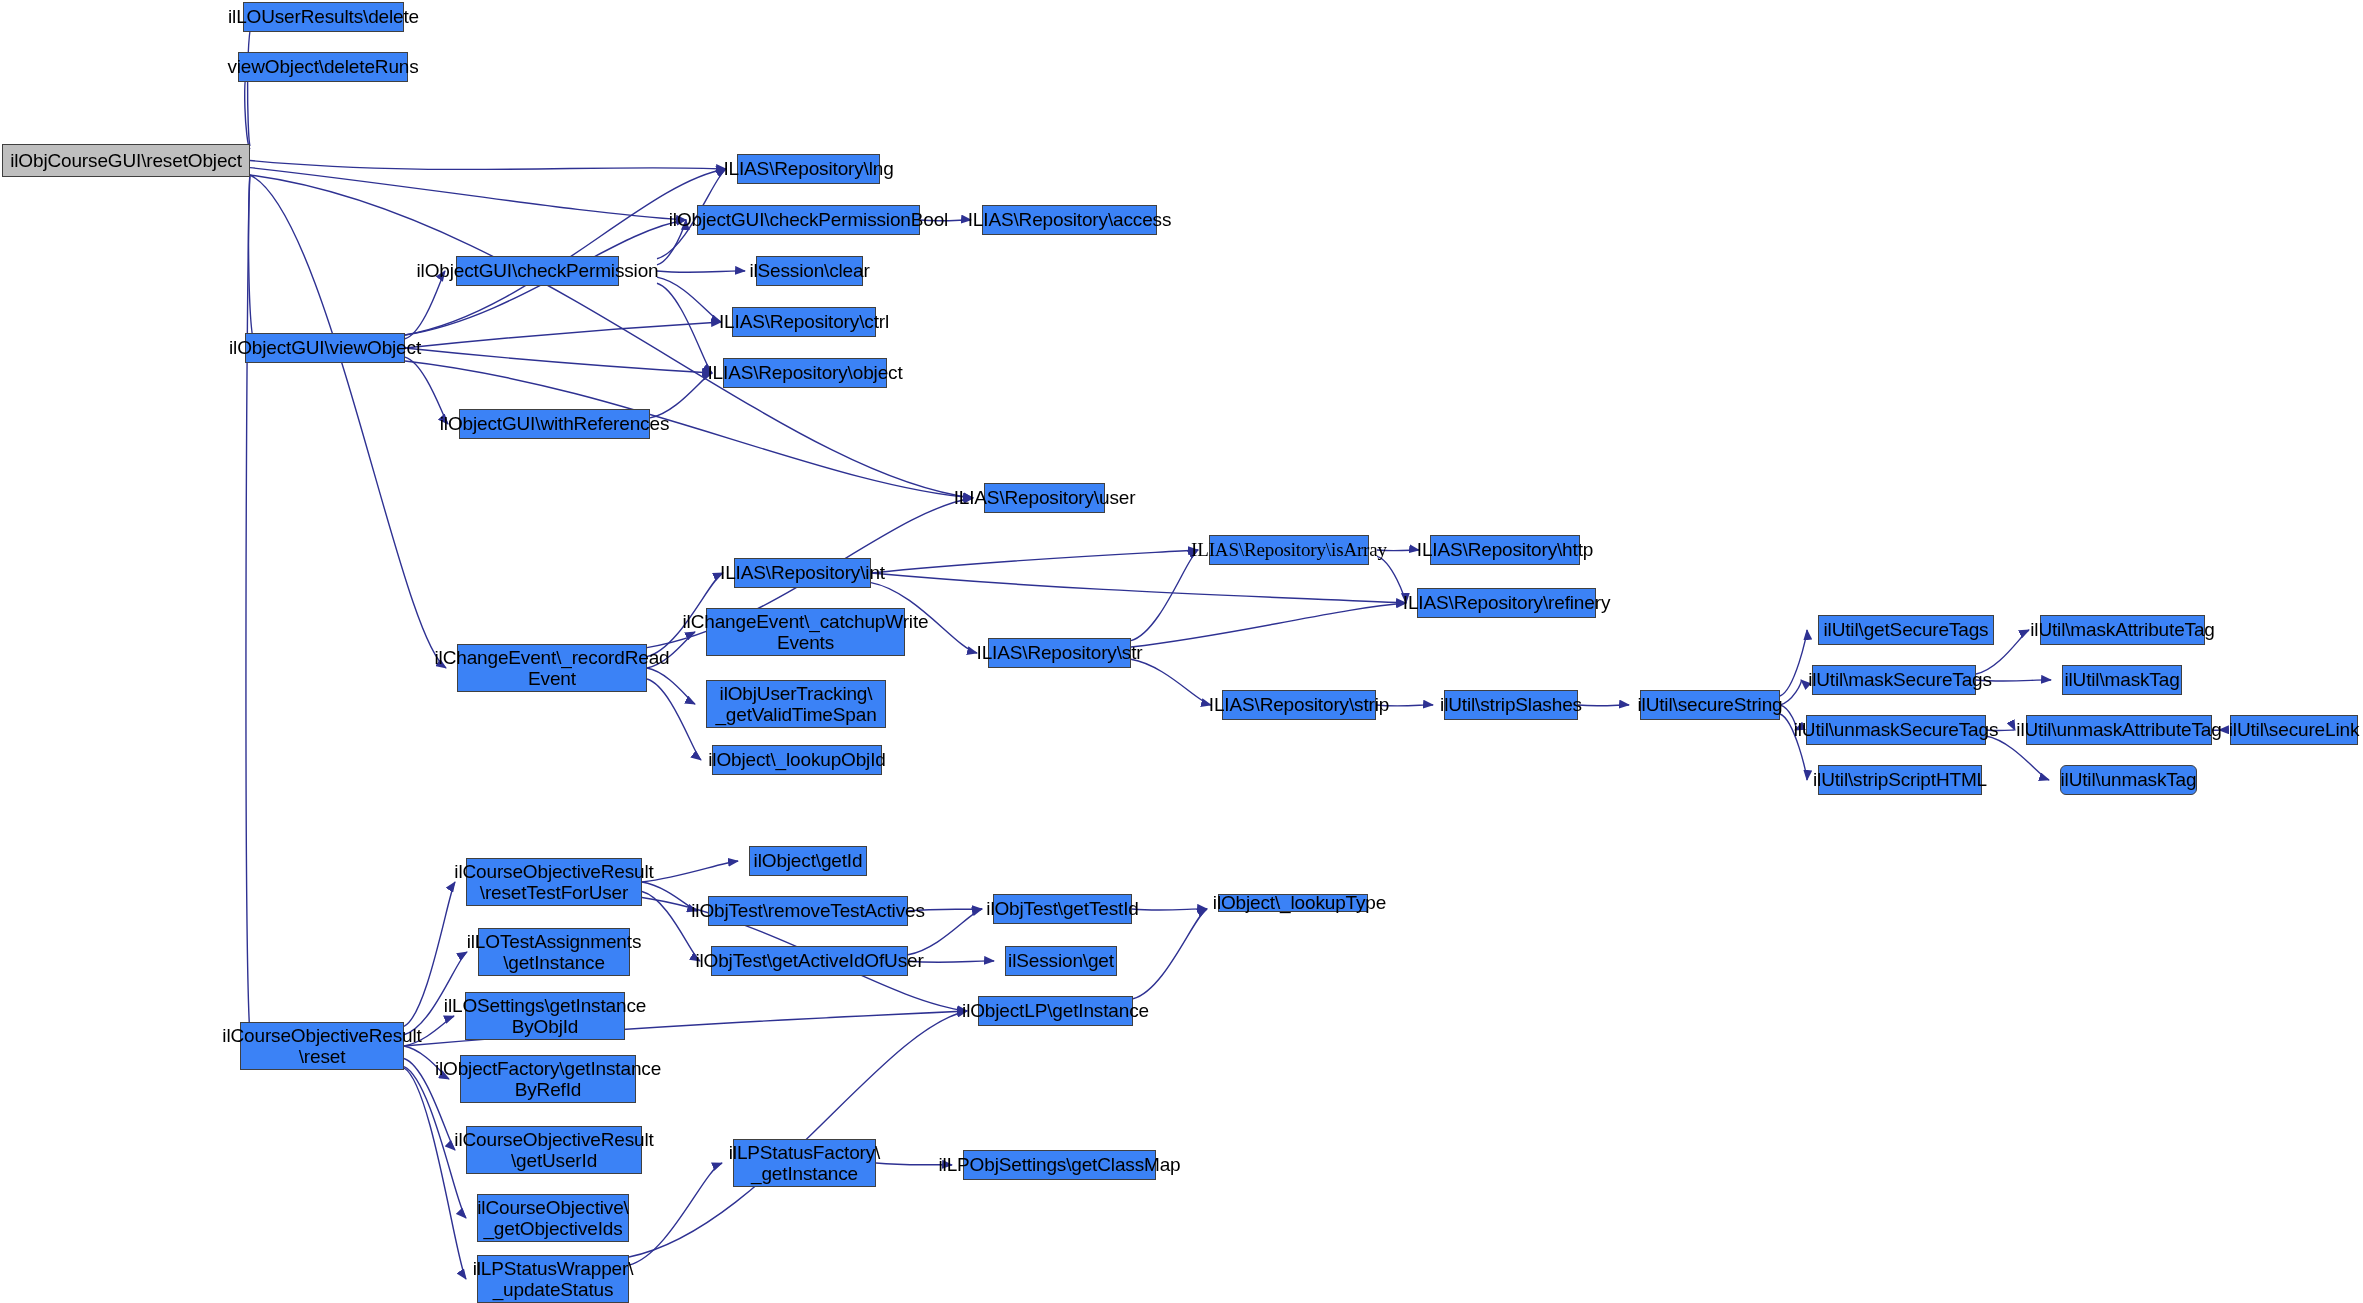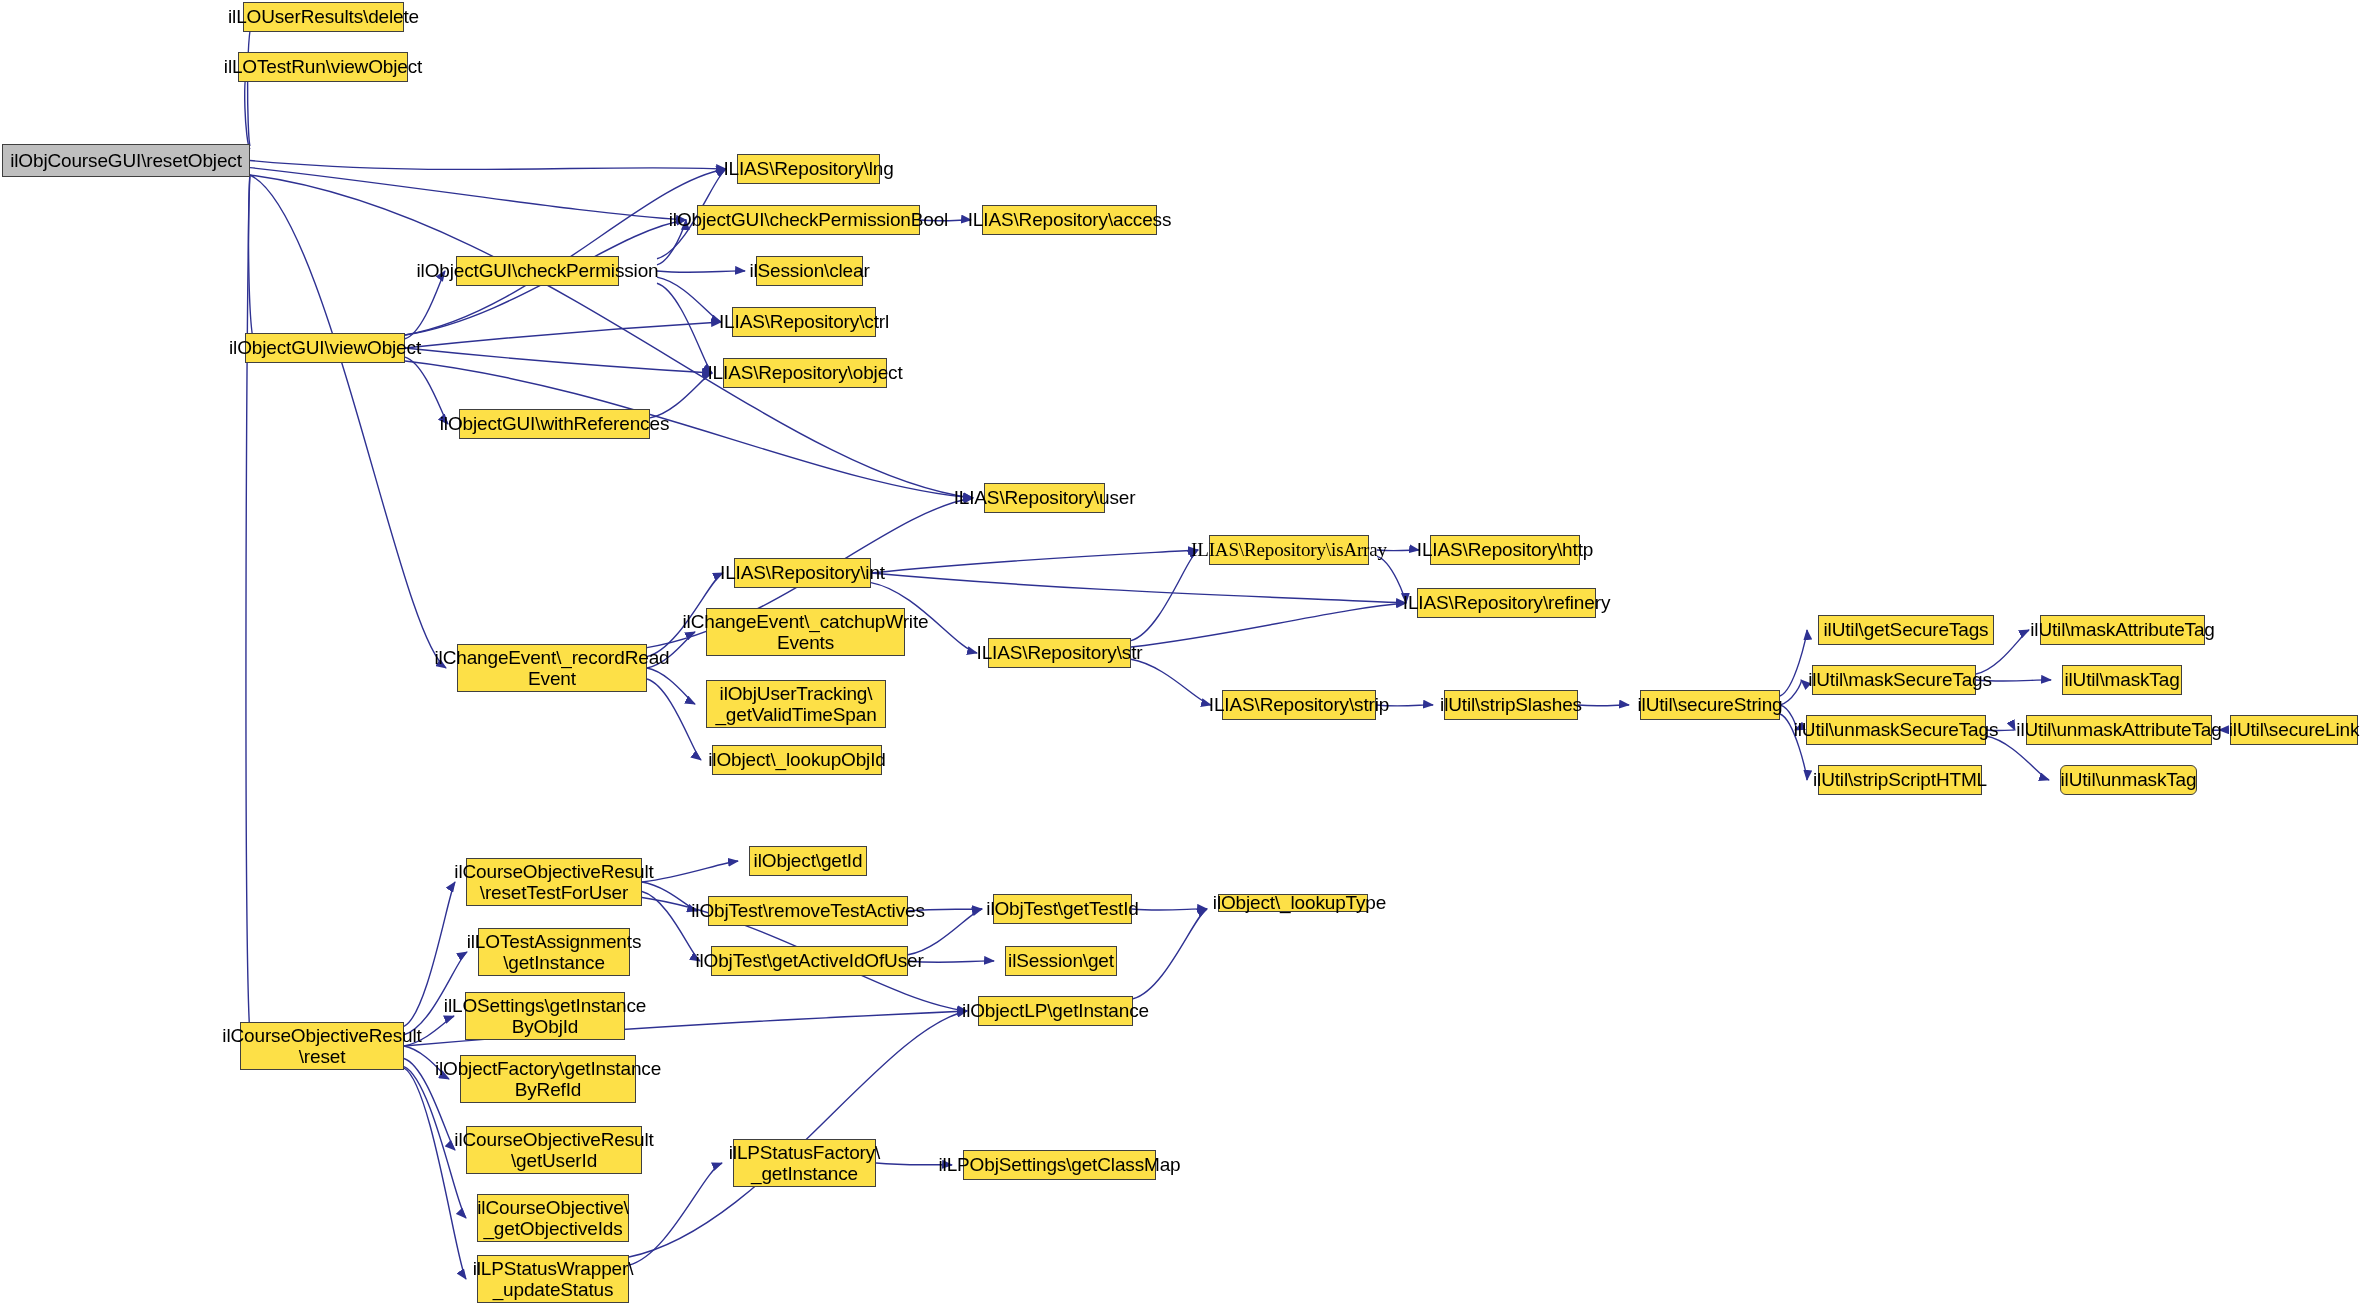--- a/index.html
+++ b/index.html
@@ -19,21 +19,21 @@
     position: absolute;
     left: 0; top: 0;
     width: 2363px;
     height: 1303px;
     pointer-events: none;
   }
   .node {
     position: absolute;
     box-sizing: border-box;
     border: 1px solid #000000;
-    background: #fde047;
+    background: #3b82f6;
     color: #000000;
     font-size: 19px;
     line-height: 1.12;
     display: flex;
     align-items: center;
     justify-content: center;
     text-align: center;
     white-space: pre-line;
     letter-spacing: -0.15px;
     padding: 0 4px;
@@ -121,21 +121,21 @@
         <path d="M 404,1046 C 622.12,1027.1000000000001 817.28,1017.9 967,1011" fill="none" stroke="#2e3192" stroke-width="1.4" marker-end="url(#arrow)"></path>
         <path d="M 876,1163 C 909.06,1166.165 938.64,1164.0100000000002 952,1165" fill="none" stroke="#2e3192" stroke-width="1.4" marker-end="url(#arrow)"></path>
         <path d="M 629,1265.08 C 668.52,1255.3151999999998 703.88,1170.1648 722,1163" fill="none" stroke="#2e3192" stroke-width="1.4" marker-end="url(#arrow)"></path>
         <path d="M 629,1257 C 761.62,1230.025 880.28,1029.25 967,1011" fill="none" stroke="#2e3192" stroke-width="1.4" marker-end="url(#arrow)"></path>
         <path d="M 642,897.48 C 769.6800000000001,916.0512 883.92,1000.8288 967,1011" fill="none" stroke="#2e3192" stroke-width="1.4" marker-end="url(#arrow)"></path>
       </g>
   </svg>
   <div id="nodes">
       <div class="node root" style="left: 2px; top: 144px; width: 248px; height: 33px;">ilObjCourseGUI\resetObject</div>
       <div class="node thick" style="left: 243px; top: 2px; width: 161px; height: 30px;">ilLOUserResults\delete</div>
-      <div class="node thick" style="left: 238px; top: 52px; width: 170px; height: 30px;">ilLOTestRun\viewObject</div>
+      <div class="node thick" style="left: 238px; top: 52px; width: 170px; height: 30px;">viewObject\deleteRuns</div>
       <div class="node thick" style="left: 737px; top: 154px; width: 143px; height: 30px;">ILIAS\Repository\lng</div>
       <div class="node thick" style="left: 697px; top: 205px; width: 223px; height: 30px;">ilObjectGUI\checkPermissionBool</div>
       <div class="node thick" style="left: 982px; top: 205px; width: 175px; height: 30px;">ILIAS\Repository\access</div>
       <div class="node thick" style="left: 456px; top: 256px; width: 163px; height: 30px;">ilObjectGUI\checkPermission</div>
       <div class="node thick" style="left: 756px; top: 256px; width: 107px; height: 30px;">ilSession\clear</div>
       <div class="node thick" style="left: 732px; top: 307px; width: 144px; height: 30px;">ILIAS\Repository\ctrl</div>
       <div class="node thick" style="left: 245px; top: 333px; width: 160px; height: 30px;">ilObjectGUI\viewObject</div>
       <div class="node thick" style="left: 723px; top: 358px; width: 164px; height: 30px;">ILIAS\Repository\object</div>
       <div class="node thick" style="left: 459px; top: 409px; width: 191px; height: 30px;">ilObjectGUI\withReferences</div>
       <div class="node thick" style="left: 984px; top: 483px; width: 121px; height: 30px;">ILIAS\Repository\user</div>

